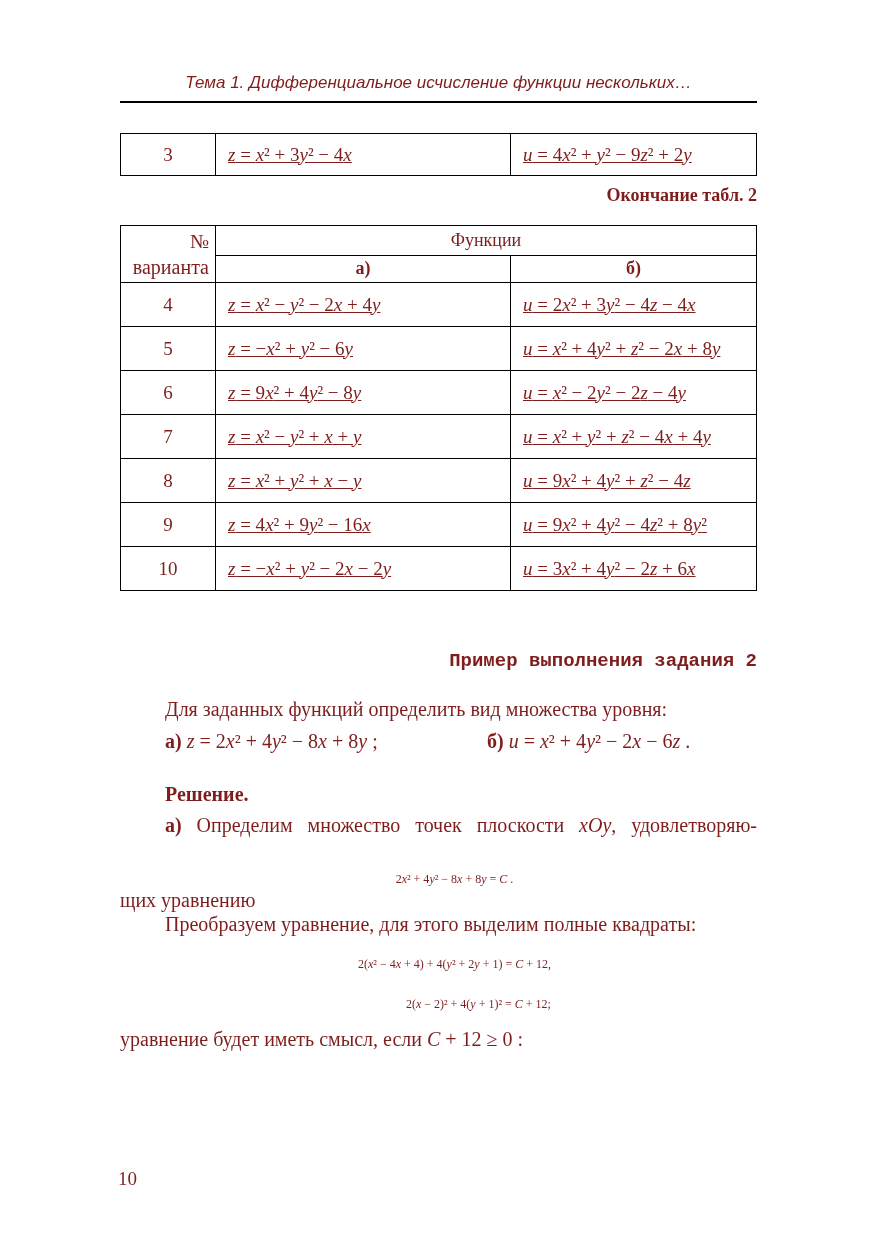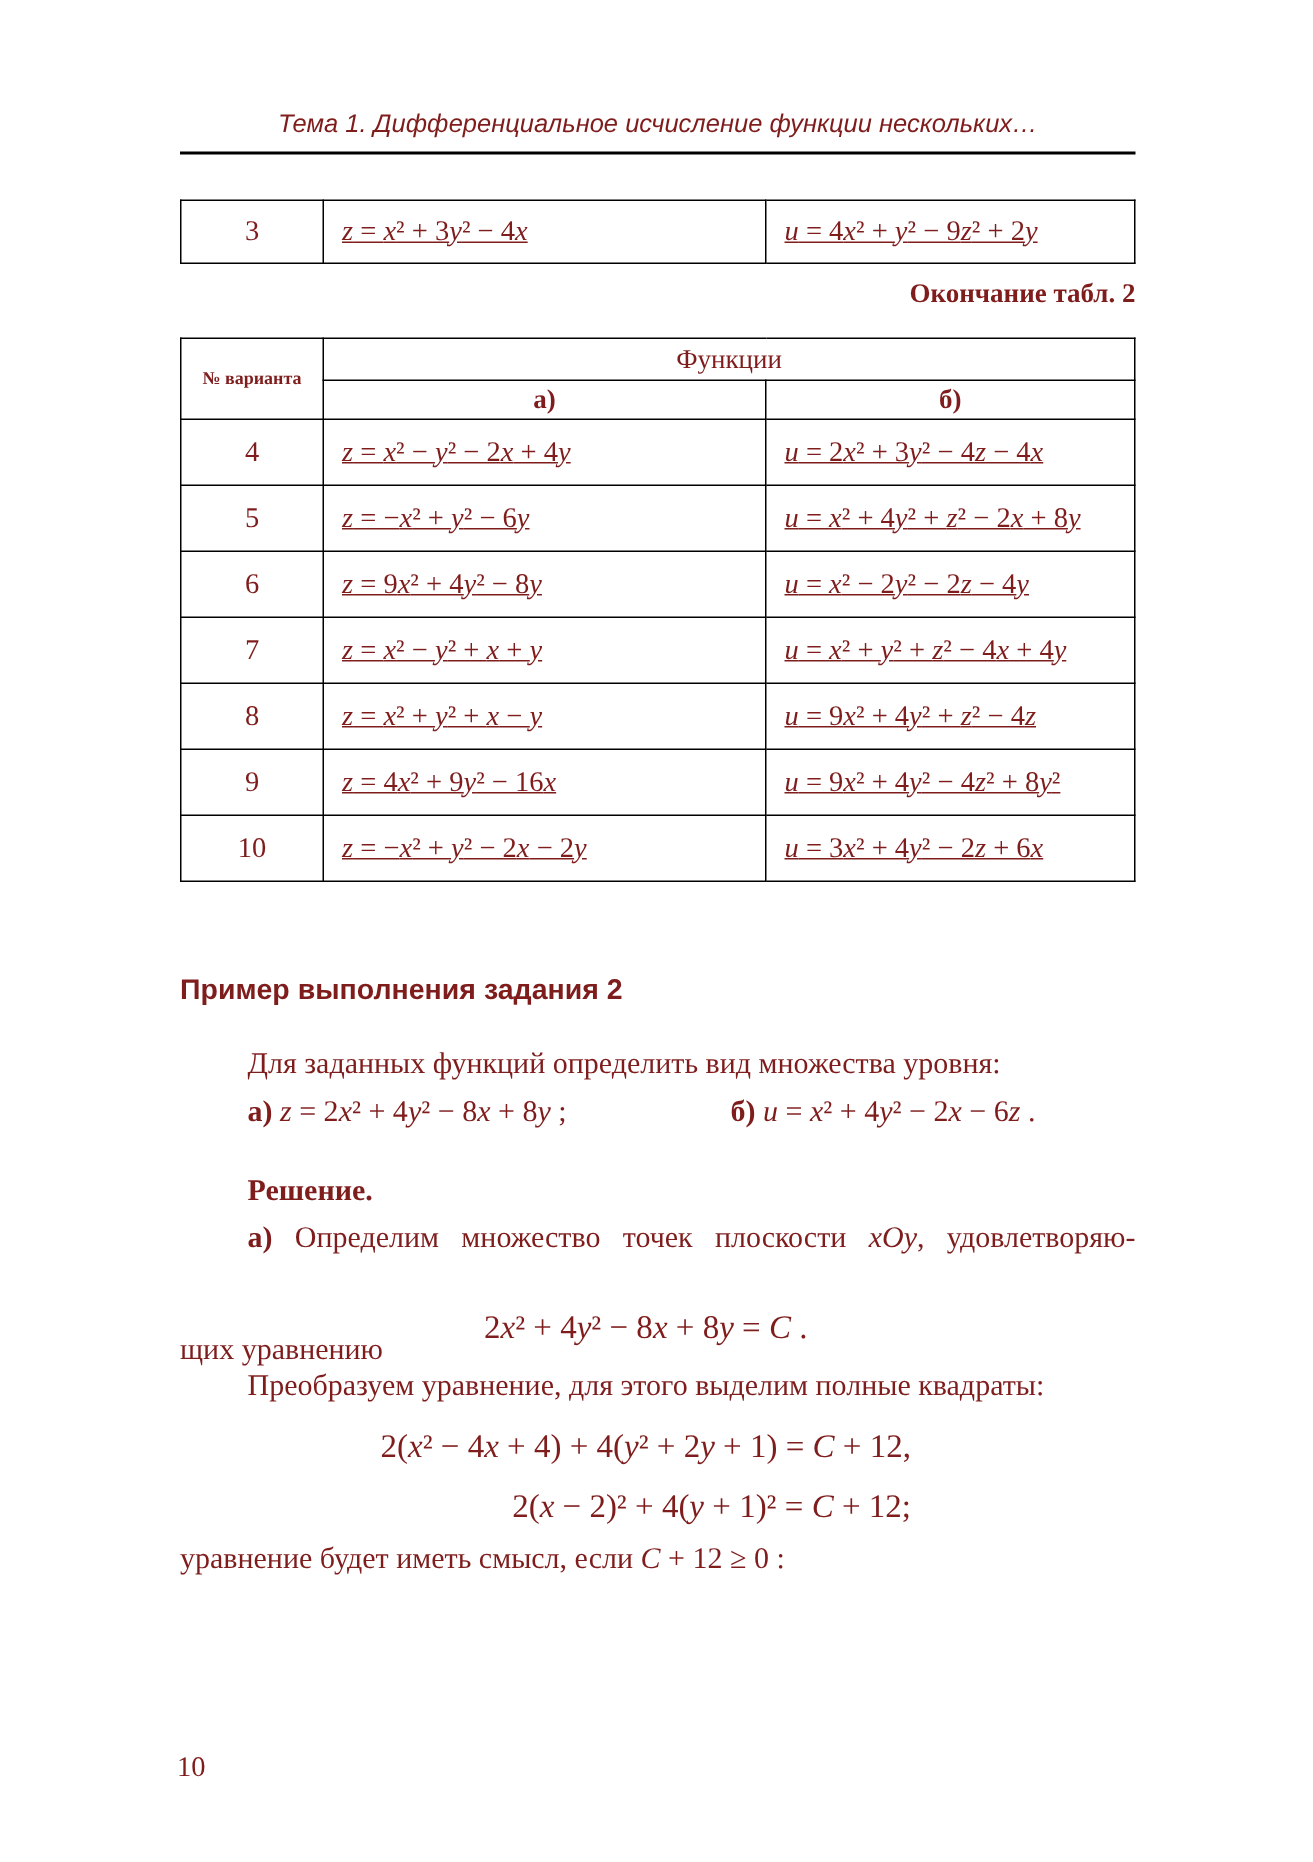--- a/index.html
+++ b/index.html
@@ -40,53 +40,53 @@
   }
   .frag-table { top: 117px; }
   .frag-table td { height: 42px; }
   .main-table { top: 209px; }
   .main-table tbody td { height: 44px; }
   .col-num { width: 95px; }
   .col-a { width: 295px; }
   .num-cell { text-align: center; font-size: 19px; padding: 0; }
   .formula-cell { font-size: 19px; text-decoration: underline; }
   th.variant-h {
-    font-size: 12px; font-weight: bold; line-height: 1.3;
-    text-align: center; padding: 2px 6px;
+    font-size: 20px; font-weight: normal; line-height: 1.3;
+    text-align: right; padding: 2px 6px;
   }
   th.group-h { font-size: 18px; font-weight: normal; text-align: center; height: 28px; }
   th.sub-h { font-size: 18px; font-weight: bold; text-align: center; height: 26px; }
   .table-caption {
     position: absolute;
     top: 169px; right: 118px;
     font-weight: bold; font-size: 18px;
   }
   .example-title {
     position: absolute;
     top: 634px; left: 120px; width: 637px;
-    text-align: left;
-    font-family: Liberation Sans, sans-serif;
+    text-align: right;
+    font-family: Liberation Mono, monospace;
     font-weight: bold; font-size: 19px;
   }
   .para {
     position: absolute;
     left: 120px; width: 637px;
     font-size: 20px; line-height: 1.25;
   }
   .indent { padding-left: 45px; }
   .justify-last { text-align: justify; text-align-last: justify; }
   .items-line { height: 28px; }
   .item-a { position: absolute; left: 45px; white-space: nowrap; }
   .item-b { position: absolute; left: 367px; white-space: nowrap; }
   .bold { font-weight: bold; }
   .equation {
     position: absolute;
-    left: 112px; width: 637px;
+    left: 136px; width: 637px;
     text-align: center;
-    font-size: 22px;
+    font-size: 12px;
   }
   .eq-inner { display: inline-block; text-align: right; }
   .eq-line { line-height: 40px; white-space: nowrap; }
   .pagenum { position: absolute; left: 118px; top: 1152px; font-size: 19px; }
   .bottom-rule {
     position: absolute;
     left: 0; top: 1236px; width: 875px; height: 1px;
     background: #b5b5b5;
   }
 </style>

